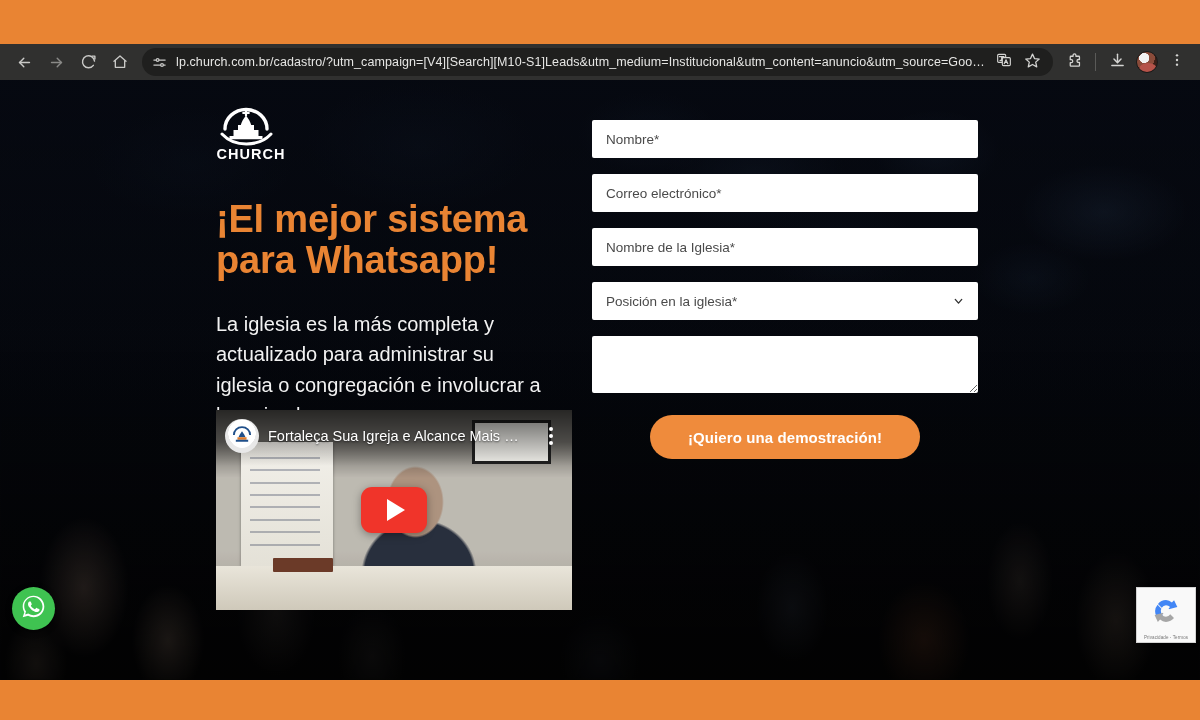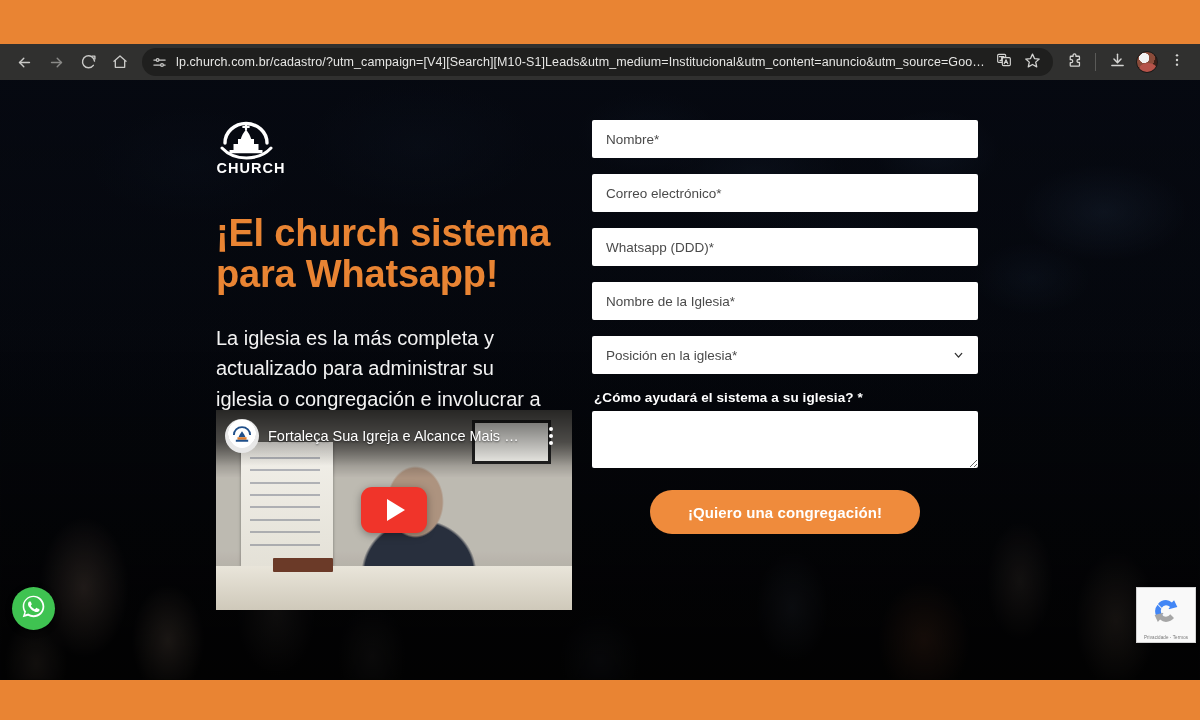--- a/index.html
+++ b/index.html
@@ -92,21 +92,21 @@
       linear-gradient(180deg, rgba(0,0,0,0) 0%, rgba(0,0,0,.25) 60%, rgba(0,0,0,.55) 100%);
     filter: blur(1.2px);
   }
   .bg-dim {
     position: absolute; inset: 0;
     background: linear-gradient(180deg, rgba(4,6,12,.55) 0%, rgba(4,6,12,.30) 42%, rgba(0,0,0,.45) 100%);
   }
 
   
   .left-col {
-    position: absolute; left: 216px; top: 35px; width: 362px;
+    position: absolute; left: 216px; top: 21px; width: 362px;
   }
   .logo { width: 70px; margin-bottom: 18px; }
   .logo svg { display: block; }
 
   .headline {
     color: #e98433;
     font-size: 38px; line-height: 1.08; font-weight: 700;
     letter-spacing: -.2px;
     margin-top: 36px;
   }
@@ -367,21 +367,21 @@
           <path d="M30 9.5v5M27.2 12h5.6" stroke="#fff" stroke-width="2.2" stroke-linecap="round"></path>
           <path d="M30 14.5c-2.6 3.4-4.4 6.4-5.2 9.4h10.4c-.8-3-2.6-6-5.2-9.4z" fill="#fff"></path>
           <path d="M22 24h16v5H22z" fill="#fff"></path>
           <path d="M17.5 29h25v6h-25z" fill="#fff"></path>
           <path d="M13.5 35h33v3.2h-33z" fill="#fff"></path>
           <text x="35" y="58" font-family="Liberation Sans, sans-serif" font-size="14.5" font-weight="700" fill="#fff" text-anchor="middle" letter-spacing="1">CHURCH</text>
         </svg>
       </div>
 
       <h1 class="headline">
-        <span>¡El church  sistema</span>
+        <span>¡El mejor  sistema</span>
         <span class="l2">para  Whatsapp!</span>
       </h1>
 
       <p class="subtext">La iglesia es la más  completa y actualizado para  administrar  su iglesia o congregación e involucrar a los miembros.</p>
     </div>
 
     <div class="video">
       <div class="video-photo"></div>
       <div class="video-board">
         <i style="top:12%"></i>
@@ -416,40 +416,38 @@
       </div>
 
       <div class="yt-play">
           <i></i>
         </div>
     </div>
 
     <form class="form">
       <input class="field" type="text" placeholder="Nombre*" style="">
       <input class="field" type="email" placeholder="Correo electrónico*" style="">
-      <input class="field" type="tel" placeholder="Whatsapp (DDD)*" style="">
       <input class="field" type="text" placeholder="Nombre de la Iglesia*" style="">
 
       <div class="select-wrap">
         <select class="field">
           <option>Posición en la iglesia*</option>
         </select>
         <span class="sel-arrow">
           <svg width="13" height="13" viewBox="0 0 24 24" fill="none" stroke="currentColor" stroke-width="2.4" stroke-linecap="round" stroke-linejoin="round">
               <polyline points="6 9 12 16 18 9"></polyline>
             </svg>
         </span>
       </div>
 
-      <div class="ta-label">¿Cómo ayudará el sistema a su iglesia? *</div>
       <textarea class="field" style=""></textarea>
 
 
 
-      <button class="submit" type="submit">¡Quiero una congregación!</button>
+      <button class="submit" type="submit">¡Quiero una demostración!</button>
     </form>
 
     <div class="wa-float">
       <span>
         <svg width="27" height="27" viewBox="0 0 32 32" fill="#fff">
           <path d="M16 3.2C8.9 3.2 3.2 8.9 3.2 16c0 2.4.7 4.7 1.9 6.7L3.2 28.8l6.3-1.8c1.9 1.1 4.1 1.7 6.5 1.7 7.1 0 12.8-5.7 12.8-12.8S23.1 3.2 16 3.2zm0 23.1c-2.1 0-4.1-.6-5.8-1.7l-.4-.2-3.7 1 1-3.6-.3-.4c-1.2-1.8-1.8-3.9-1.8-6.1 0-5.9 4.8-10.7 10.7-10.7S26.7 10.1 26.7 16 21.9 26.3 16 26.3z"></path>
           <path d="M22 18.7c-.3-.2-1.9-.9-2.2-1s-.5-.2-.7.2-.8 1-1 1.2-.4.2-.7.1c-.3-.2-1.4-.5-2.6-1.6-1-.9-1.6-1.9-1.8-2.3s0-.5.1-.7l.5-.6c.2-.2.2-.3.3-.5s0-.4 0-.6c-.1-.2-.7-1.7-1-2.3-.3-.6-.5-.5-.7-.5h-.6c-.2 0-.6.1-.9.4-.3.4-1.2 1.1-1.2 2.7s1.2 3.2 1.4 3.4c.2.2 2.4 3.7 5.8 5.1.8.4 1.4.6 1.9.7.8.3 1.5.2 2.1.1.6-.1 1.9-.8 2.2-1.5.3-.8.3-1.4.2-1.5-.1-.2-.3-.3-.6-.4z"></path>
         </svg>
       </span>
     </div>

